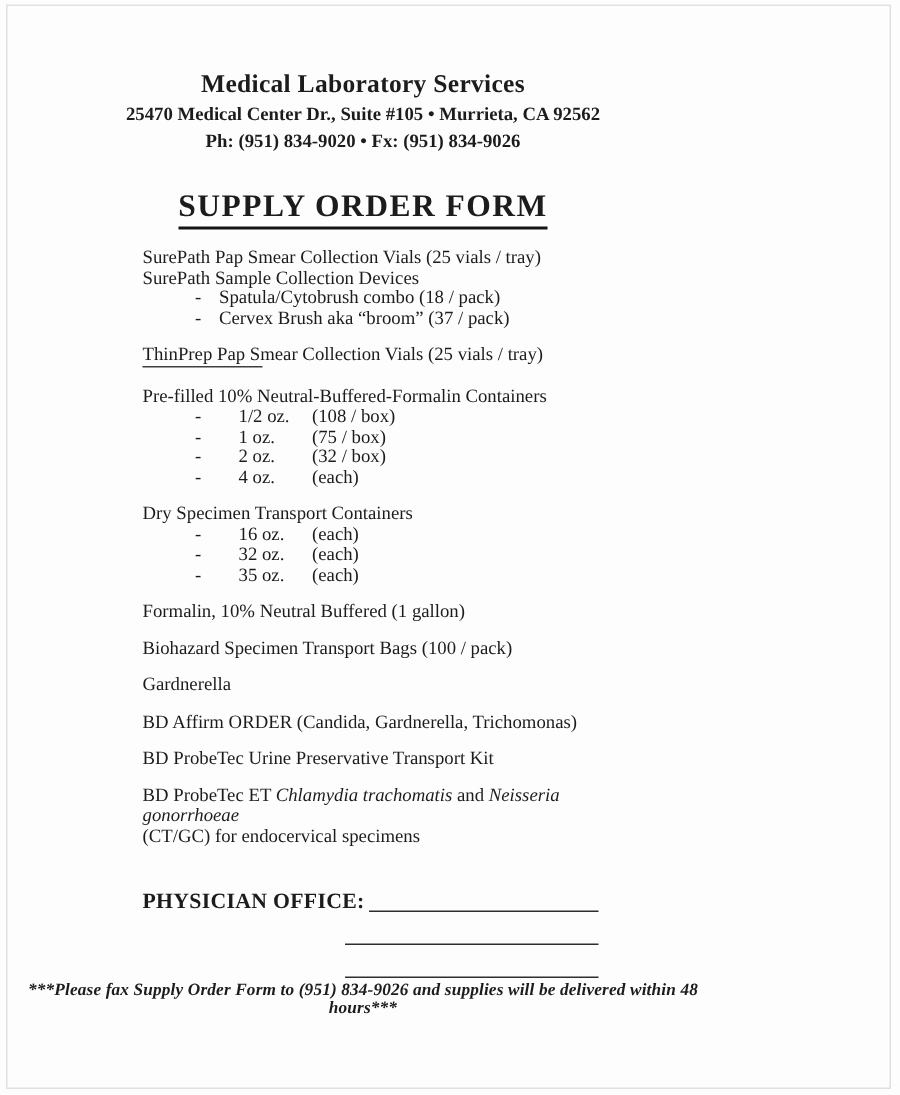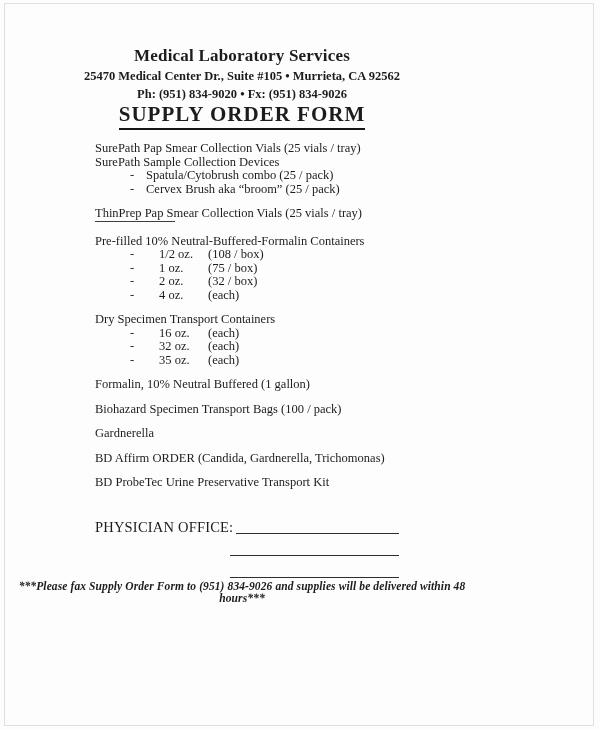--- a/index.html
+++ b/index.html
@@ -24,21 +24,21 @@
     position: absolute; left: 0; top: 0; width: 484px;
     padding-top: 46px;
   }
   .header { text-align: center; }
   .org-name {
     font-size: 17px; font-weight: bold; letter-spacing: 0.2px;
   }
   .addr-line {
     font-size: 12.5px; font-weight: bold; margin-top: 3px;
   }
-  .title-wrap { text-align: center; }
+  .title-wrap { text-align: center; margin-top: 23px; }
   .form-title {
     display: inline-block;
     font-size: 21px; font-weight: bold; letter-spacing: 1px;
     border-bottom: 2.5px solid #151515;
     padding-bottom: 1px;
   }
   .items {
     margin: 12px 93px 0 95px; 
   }
   .block + .block { margin-top: 11px; }
@@ -54,21 +54,21 @@
     display: inline-block; width: 80px; height: 0;
     border-bottom: 1.4px solid #3f3f3f;
     margin-bottom: 2px;
   }
   .physician {
     margin: 29px 85px 0 95px;
     font-size: 12.5px;
   }
   .phys-row1 { display: flex; align-items: flex-end; }
   .phys-label {
-    font-size: 14.5px; font-weight: normal; letter-spacing: 0.2px;
+    font-size: 14.5px; font-weight: bold; letter-spacing: 0.2px;
     flex: 0 0 auto; padding-right: 3px;
   }
   .phys-line {
     flex: 1 1 auto; height: 0;
     border-bottom: 1.5px solid #2e2e2e;
     margin-bottom: 2px;
   }
   .phys-extra {
     display: flex; margin-left: 135px; margin-top: 19px;
   }
@@ -98,25 +98,25 @@
     <div class="items" id="order-items">
         <div class="block">
           <div class="row">
             <div class="row-text">SurePath Pap Smear Collection Vials (25 vials / tray)</div>
             <span class="fill-line"></span>
           </div>
           <div class="row">
             <div class="row-text">SurePath Sample Collection Devices</div>
           </div>
           <div class="row">
-            <div class="row-text indent"><span class="dash">-</span><span>Spatula/Cytobrush combo (25 / pack)</span></div>
-            <span class="fill-line"></span>
-          </div>
-          <div class="row">
-            <div class="row-text indent"><span class="dash">-</span><span>Cervex Brush aka “broom” (25 / pack)</span></div>
+            <div class="row-text indent"><span class="dash">-</span><span>Spatula/Cytobrush combo (18 / pack)</span></div>
+            <span class="fill-line"></span>
+          </div>
+          <div class="row">
+            <div class="row-text indent"><span class="dash">-</span><span>Cervex Brush aka “broom” (37 / pack)</span></div>
             <span class="fill-line"></span>
           </div>
         </div>
         <div class="block">
           <div class="row">
             <div class="row-text">ThinPrep Pap Smear Collection Vials (25 vials / tray)</div>
             <span class="fill-line"></span>
           </div>
           <div class="row">
             <span class="fill-line"></span>
@@ -181,20 +181,29 @@
         <div class="block">
           <div class="row">
             <div class="row-text">BD Affirm ORDER (Candida, Gardnerella, Trichomonas)</div>
             <span class="fill-line"></span>
           </div>
         </div>
         <div class="block">
           <div class="row">
             <div class="row-text">BD ProbeTec Urine Preservative Transport Kit</div>
             <span class="fill-line"></span>
+          </div>
+        </div>
+        <div class="block">
+          <div class="row">
+            <div class="row-text"><span>BD ProbeTec ET </span><i>Chlamydia trachomatis</i><span> and </span><i>Neisseria gonorrhoeae</i></div>
+            <span class="fill-line"></span>
+          </div>
+          <div class="row">
+            <div class="row-text">(CT/GC) for endocervical specimens</div>
           </div>
         </div>
       </div>
 
     <div class="physician">
       <div class="phys-row1">
         <span class="phys-label">PHYSICIAN OFFICE:</span>
         <span class="phys-line"></span>
       </div>
       <div class="phys-extra">

